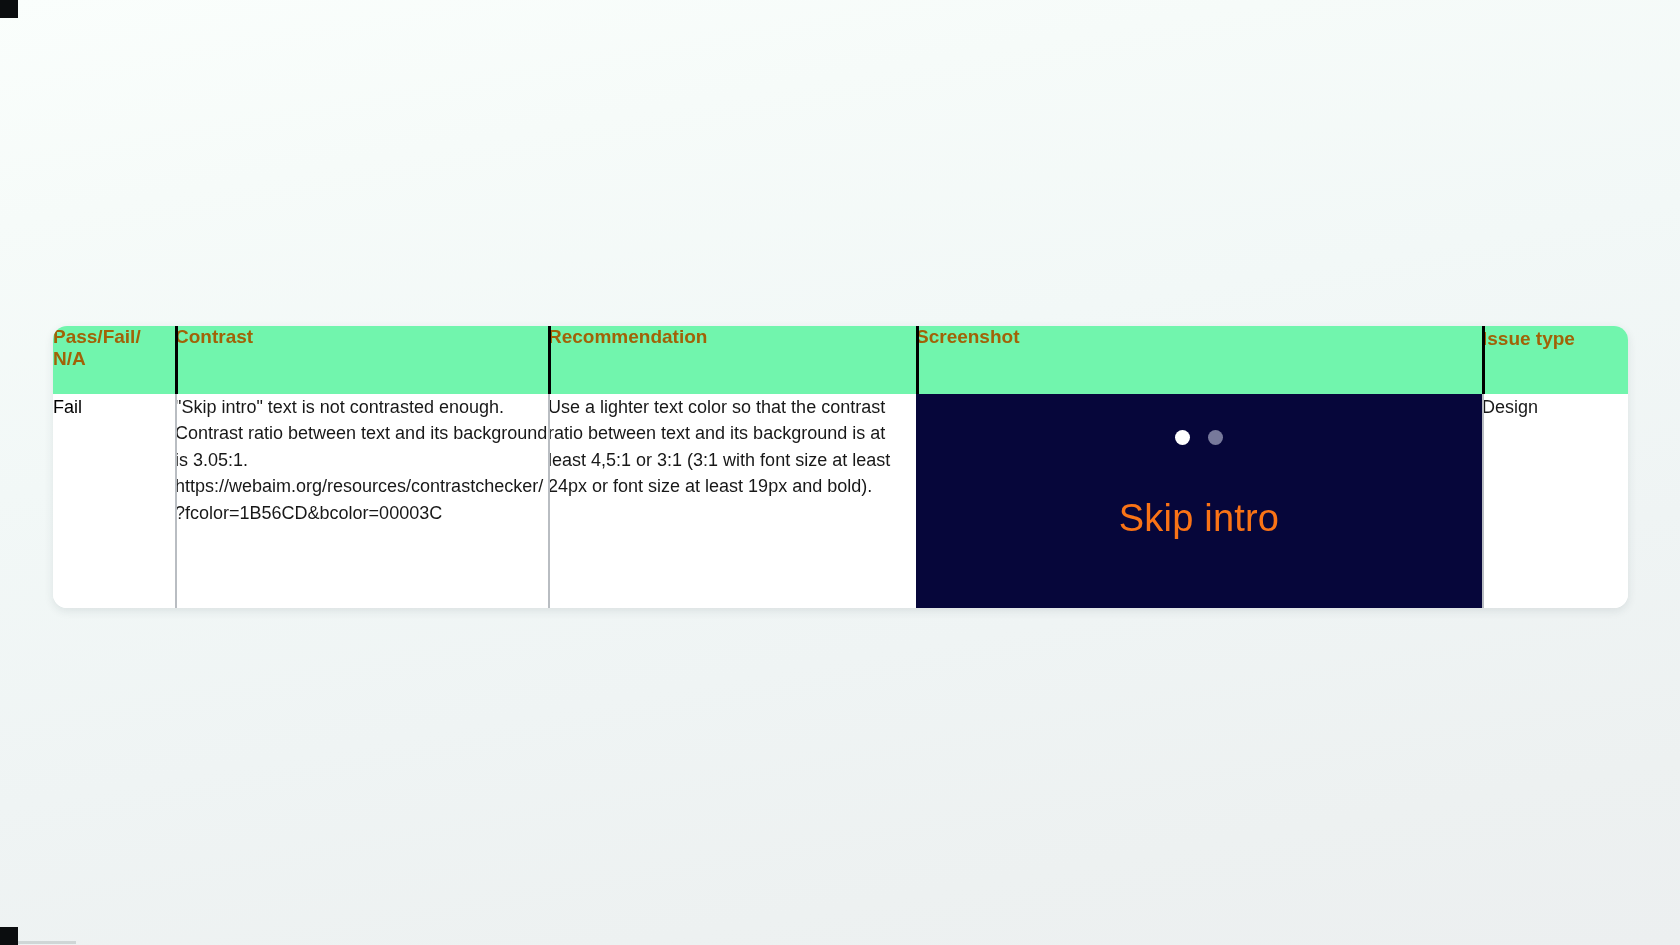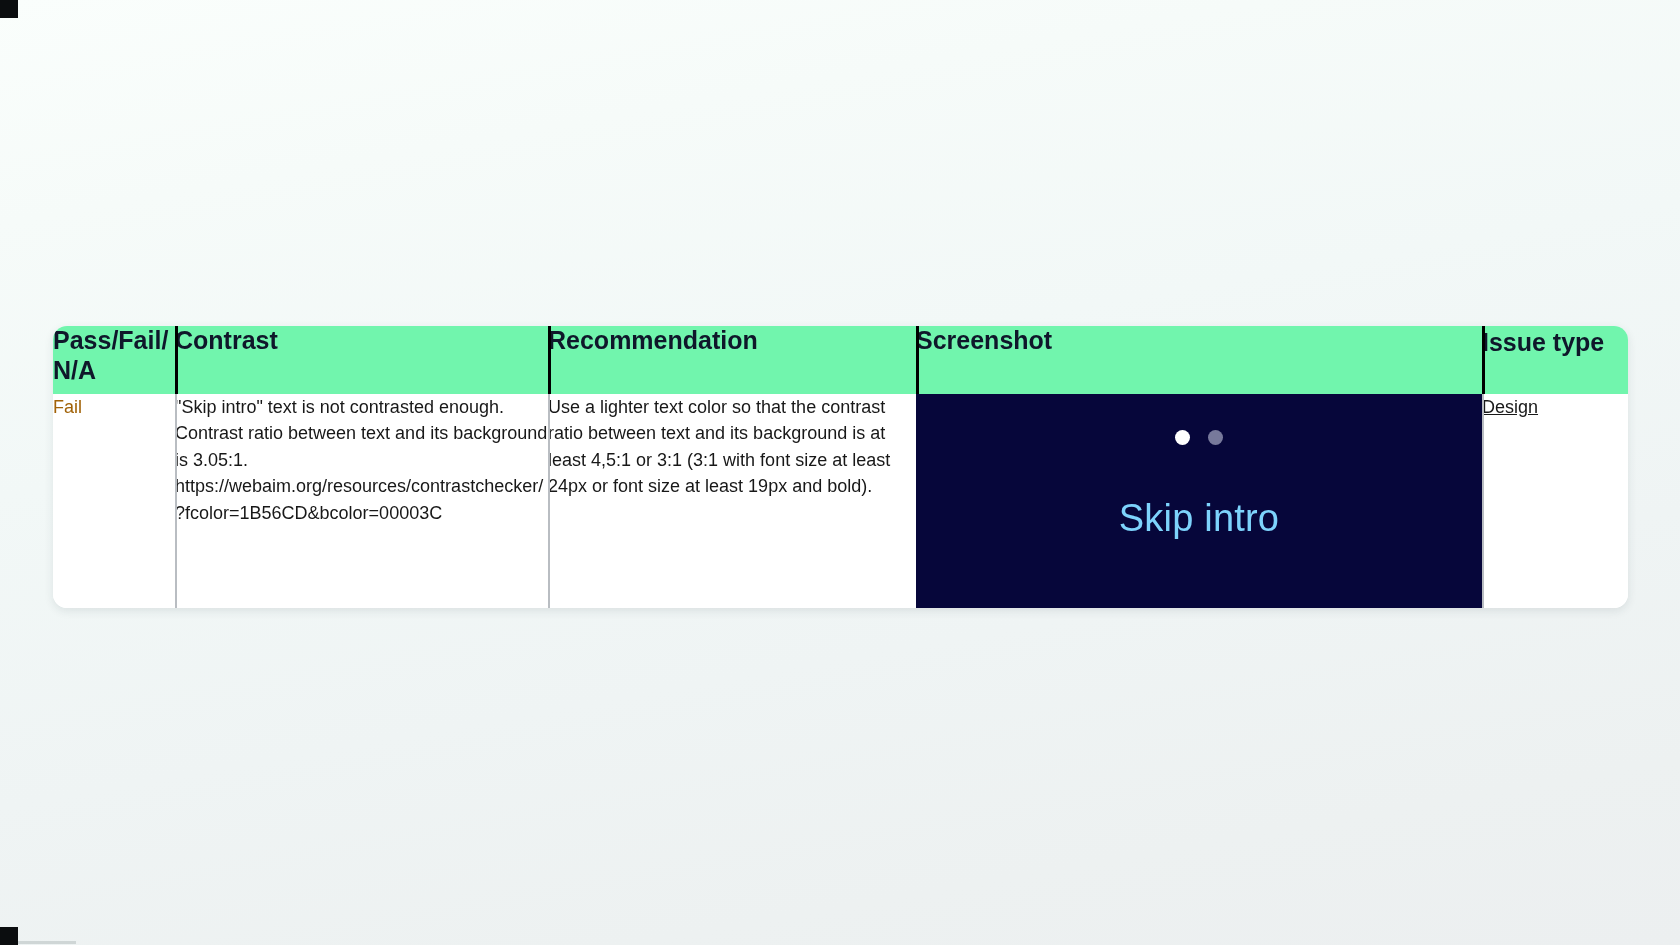--- a/index.html
+++ b/index.html
@@ -68,22 +68,22 @@
   col.c-recommendation { width: 368px; }
   col.c-screenshot { width: 566px; }
   col.c-issuetype { width: 146px; }
 
   
   thead th {
     background: #71f5ad;
     height: 68px;
     text-align: left;
     font-weight: bold;
-    font-size: 25px;
-    color: #0f172a;
+    font-size: 19px;
+    color: #a16207;
     line-height: 1.18;
     padding: 7px 0 0 7px;
     box-sizing: border-box;
     position: relative;
   }
   thead th.with-rule::before {
     content: "";
     position: absolute;
     left: 0;
     top: 0;
@@ -112,26 +112,25 @@
   tbody td.with-rule::before {
     content: "";
     position: absolute;
     left: 0;
     top: 0;
     bottom: 0;
     width: 2px;
     background: #b9bdc2;
   }
   td.status-cell .status-fail {
-    color: #a16207;
+    color: #000000;
     font-size: 18px;
   }
   td.issue-cell {
     padding-left: 9px;
-    text-decoration: underline;
   }
 
   
   td.screenshot-cell {
     padding: 0;
     background: #06063a;
   }
   td.screenshot-cell.with-rule::before {
     background: #000000;
     width: 3px;
@@ -164,21 +163,21 @@
     top: 0;
     left: 0;
     right: 0;
     bottom: 0;
     display: flex;
     align-items: center;
     justify-content: center;
     padding-top: 36px;
     box-sizing: border-box;
     font-size: 38px;
-    color: #7dd3fc;
+    color: #f97316;
     letter-spacing: 0.2px;
   }
 </style>
 </head>
 <body>
 
 <div class="corner-mark tl"></div>
 <div class="corner-mark bl"></div>
 <div class="corner-rule"></div>
 

